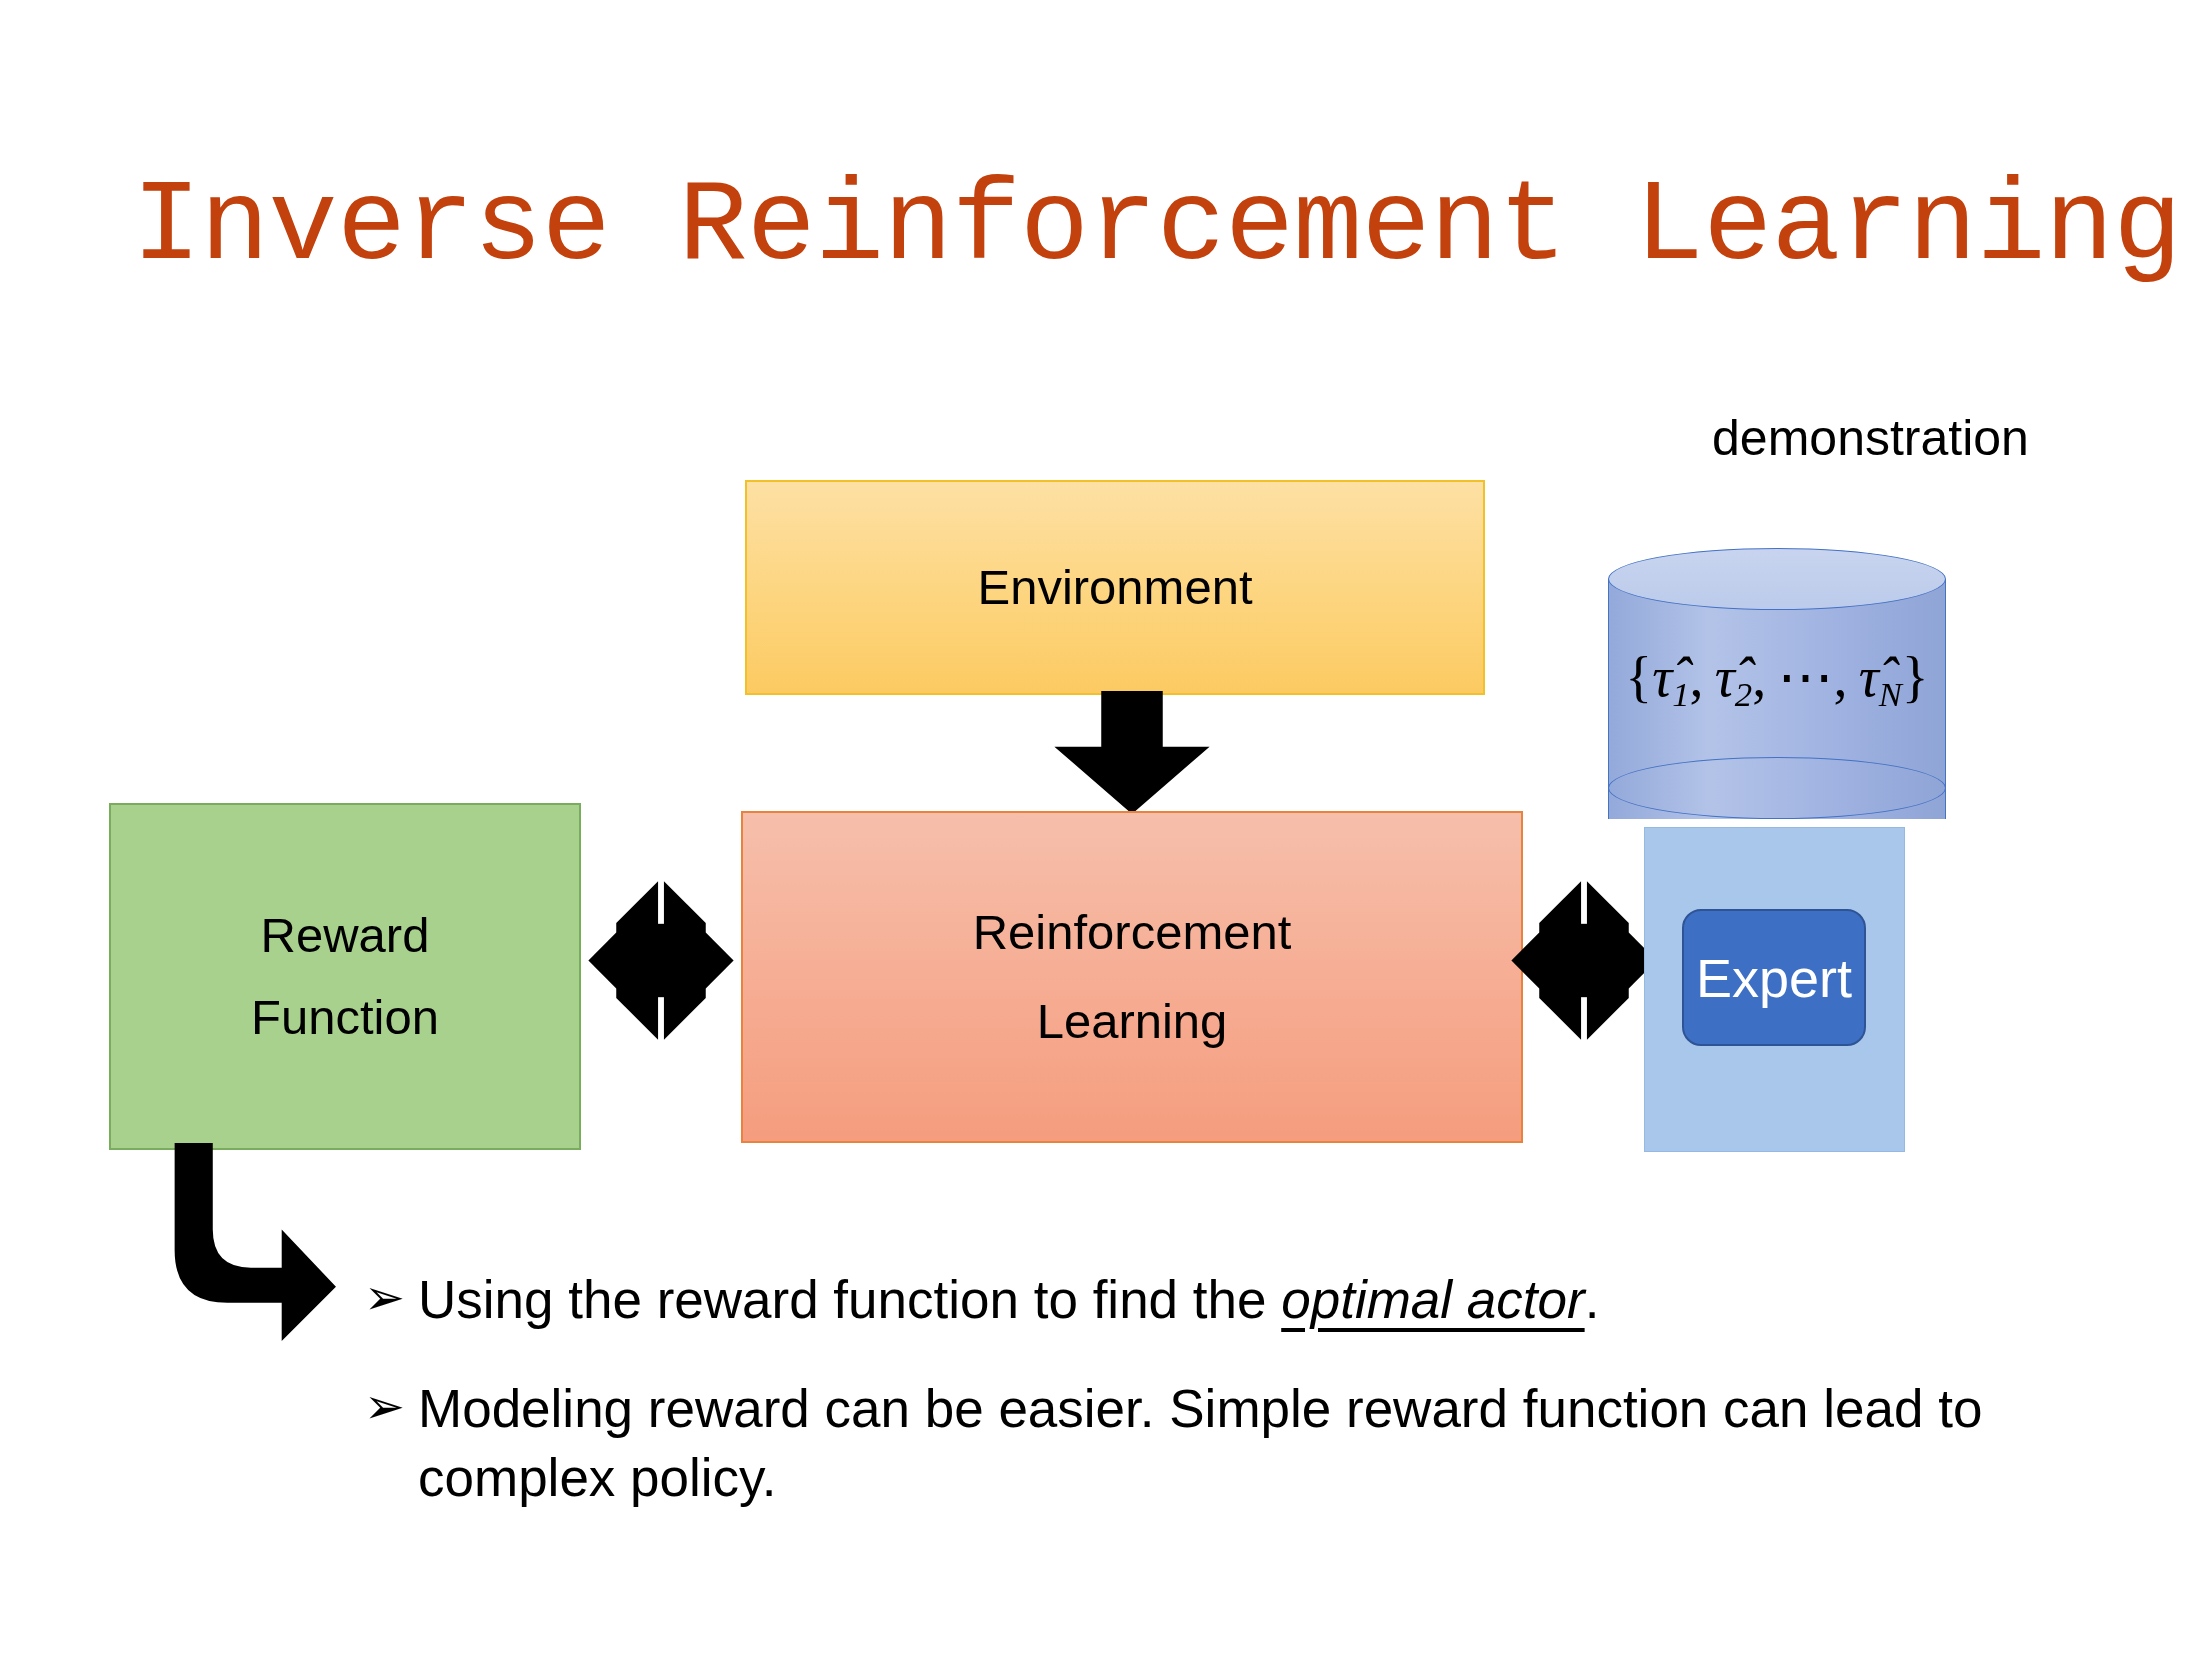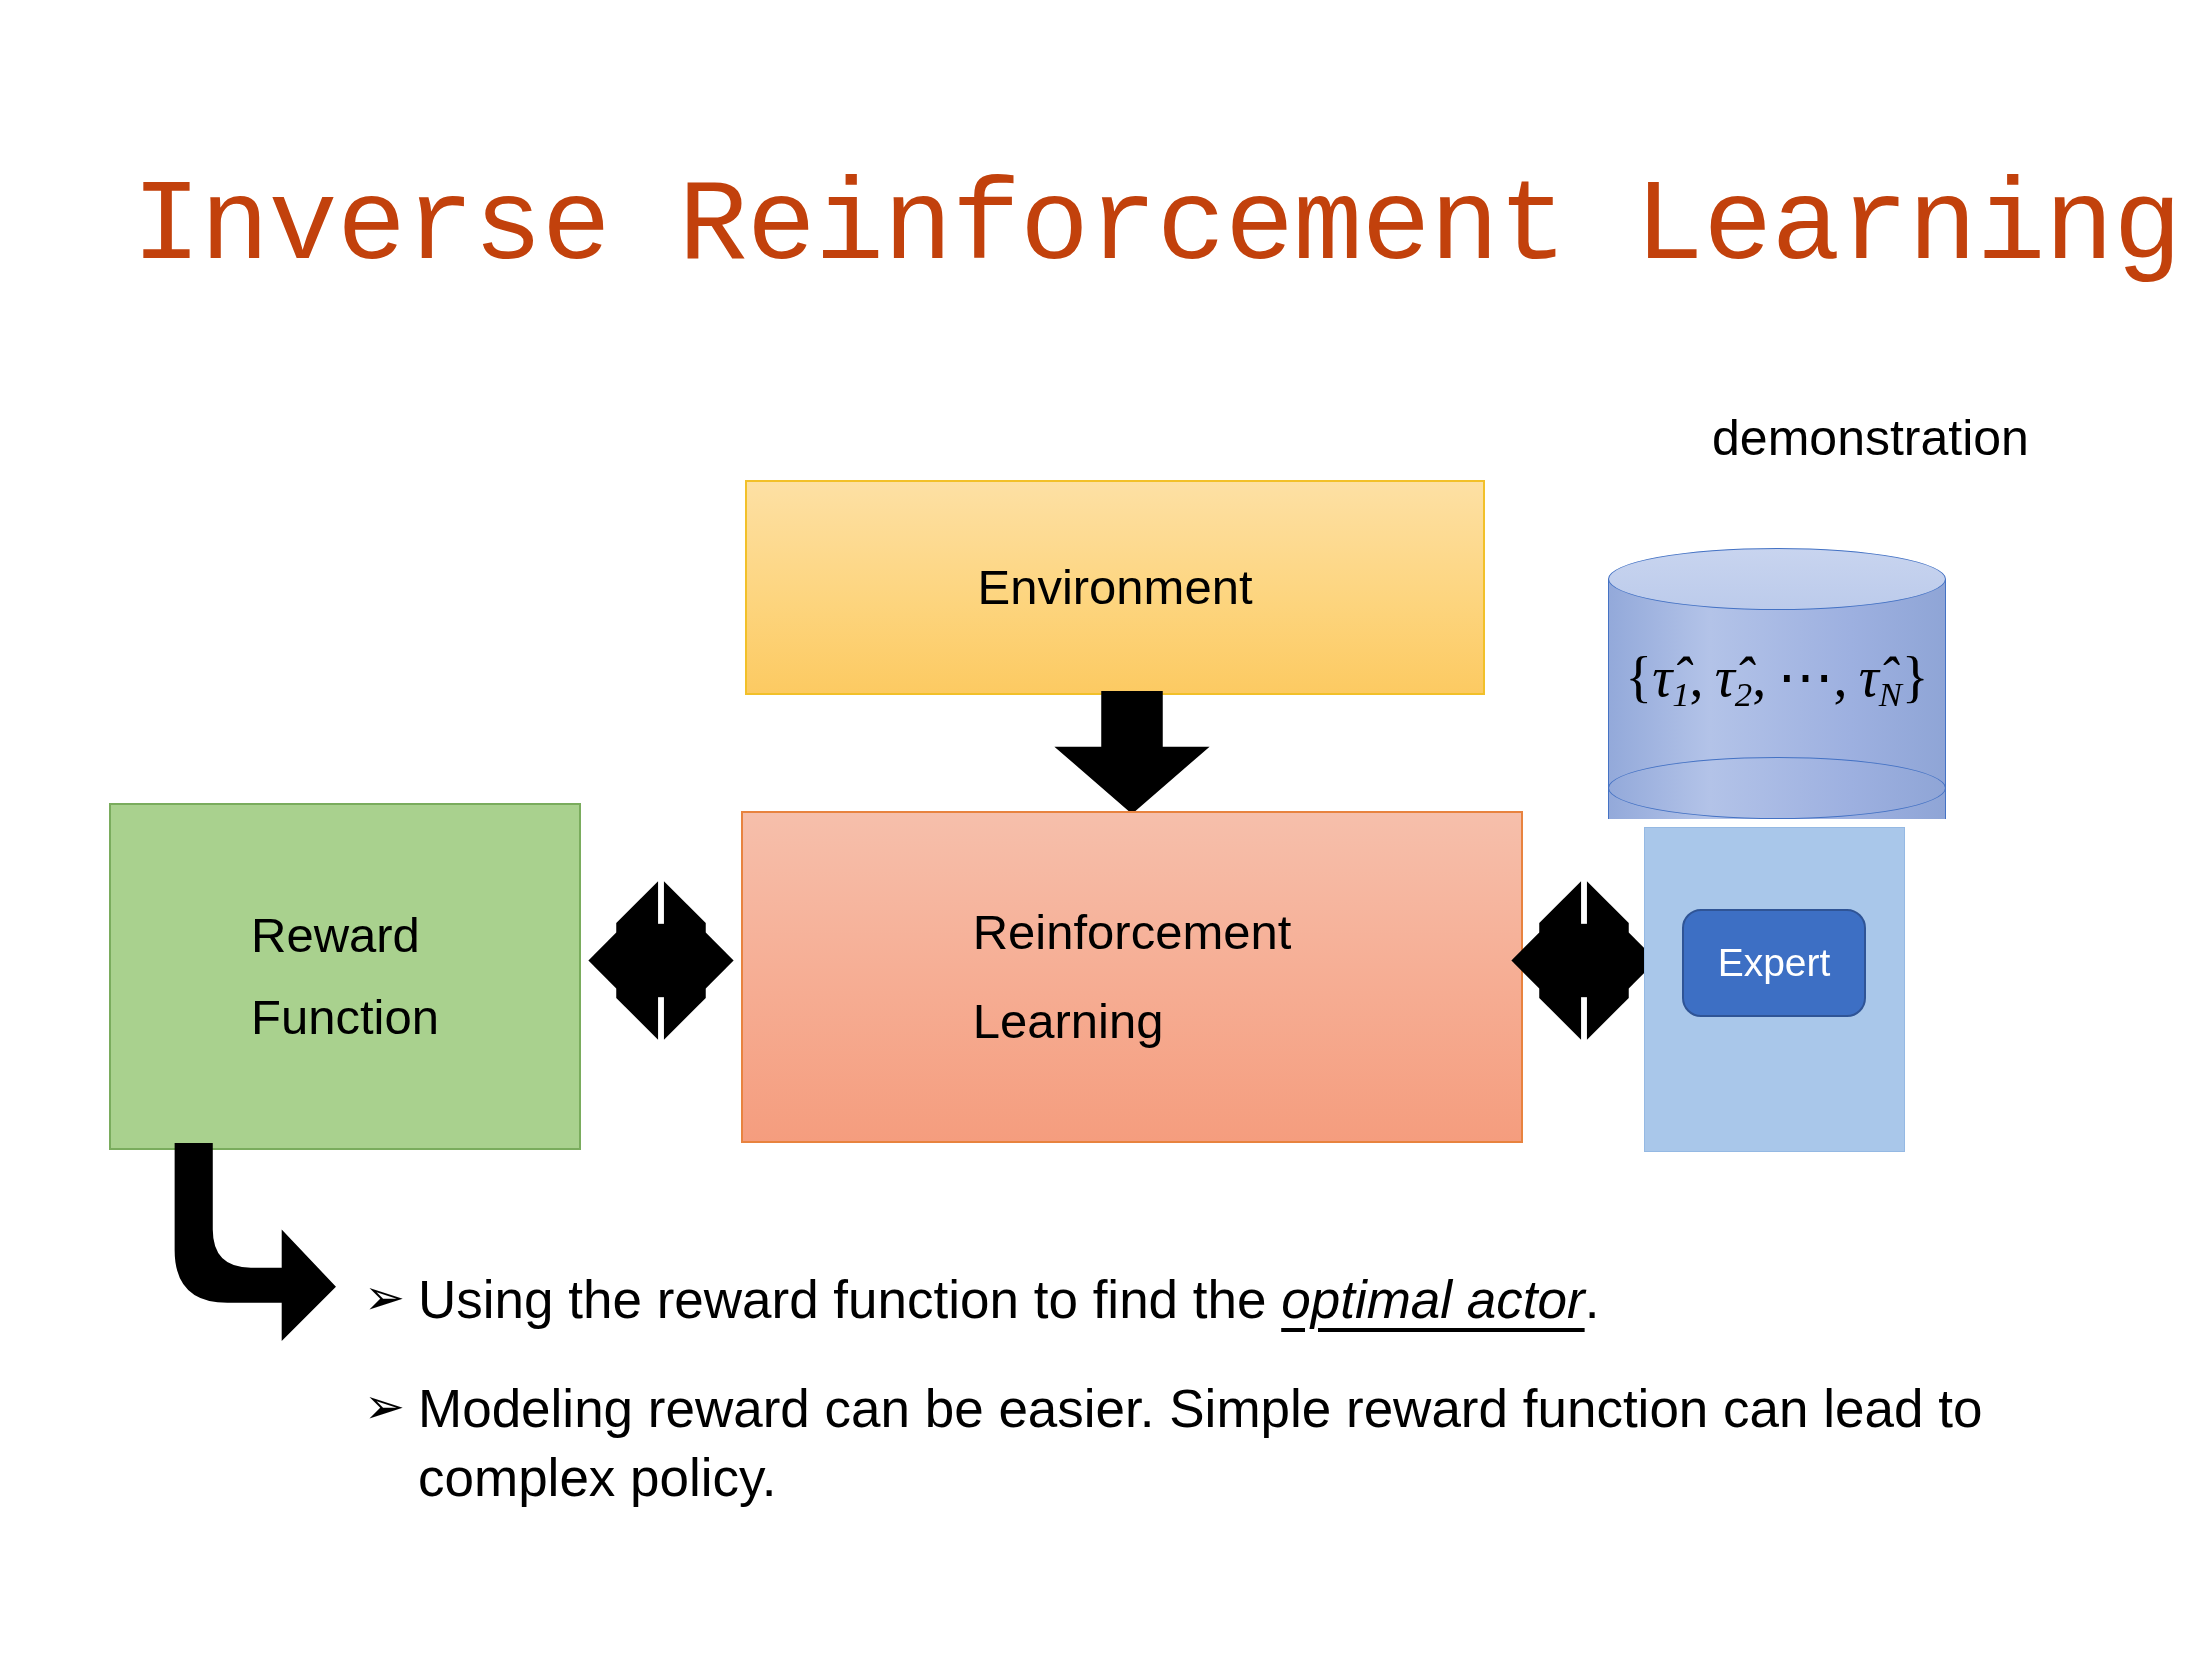--- a/index.html
+++ b/index.html
@@ -39,21 +39,21 @@
     font-family: Liberation Mono, monospace;
   }
 
   
   .shape-box {
     position: absolute;
     box-sizing: border-box;
     display: flex;
     align-items: center;
     justify-content: center;
-    text-align: left;
+    text-align: center;
     font-size: 49px;
     line-height: 1.22;
     color: #000000;
   }
 
   
   #env-box {
     left: 745px;
     top: 480px;
     width: 740px;
@@ -175,30 +175,30 @@
     position: relative;
     display: inline-block;
   }
 
   
   #expert-box {
     position: absolute;
     left: 1682px;
     top: 909px;
     width: 184px;
-    height: 108px;
+    height: 137px;
     box-sizing: border-box;
     border-radius: 19px;
     background: #3d6fc4;
     border: 2.2px solid #2f5496;
     display: flex;
     align-items: center;
     justify-content: center;
     color: #ffffff;
-    font-size: 39px;
+    font-size: 54px;
   }
 
   
   .arrow-svg {
     position: absolute;
     overflow: visible;
   }
   #arrow-down { left: 1054px; top: 691px; }
   #arrow-left-quad { left: 588px; top: 871px; }
   #arrow-right-quad { left: 1511px; top: 871px; }

